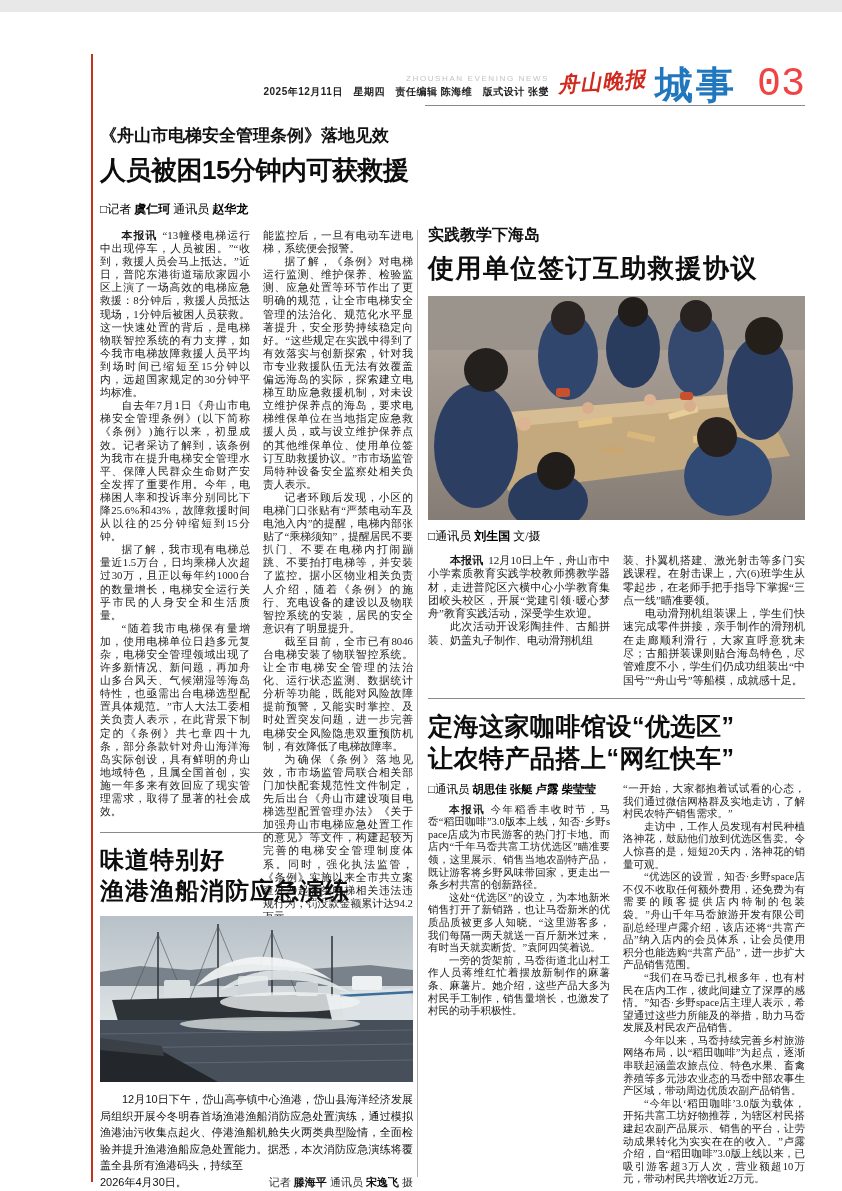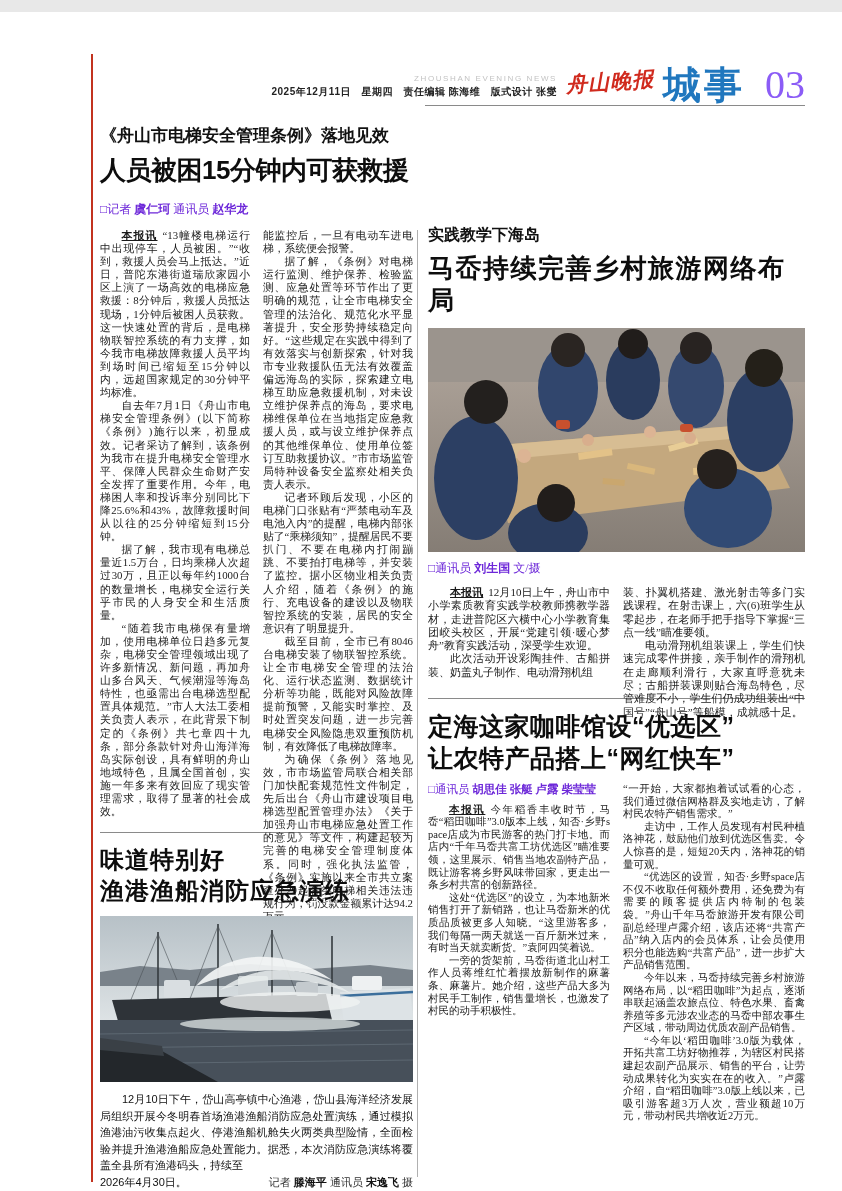--- a/index.html
+++ b/index.html
@@ -11,38 +11,38 @@
   .red-rule{left:91px;top:42px;width:2px;height:1128px;background:#c2331f;}
 
   
   .header{left:425px;top:42px;width:380px;height:48px;display:flex;align-items:flex-end;justify-content:flex-end;gap:7px;}
   .hdr-left{display:flex;flex-direction:column;align-items:flex-end;margin-bottom:3px;}
   .hdr-en{font-family:"Liberation Sans","DejaVu Sans",sans-serif;font-size:8px;color:#c3c3c3;letter-spacing:1.6px;margin-bottom:2px;}
   .hdr-date{font-family:"Liberation Sans","DejaVu Sans",sans-serif;font-size:10px;font-weight:600;color:#222;letter-spacing:.5px;white-space:nowrap;}
   .masthead{font-size:21px;font-weight:bold;font-style:italic;color:#d02a1e;letter-spacing:1px;transform:rotate(-4deg);margin:0 2px 6px 2px;white-space:nowrap;}
   .section-name{font-family:"Liberation Sans","DejaVu Sans",sans-serif;font-size:38px;font-weight:900;color:#2077be;letter-spacing:3px;line-height:1;margin-bottom:-2px;white-space:nowrap;}
   .hdr-div{width:1px;height:34px;background:#9a9a9a;margin:0 4px 2px 2px;}
-  .page-num{font-family:Liberation Serif, serif;font-size:40px;font-weight:500;color:#8b5cf6;line-height:1;margin-bottom:-3px;}
+  .page-num{font-family:Liberation Mono, monospace;font-size:40px;font-weight:500;color:#ef4444;line-height:1;margin-bottom:-3px;}
   .header-rule{left:425px;top:93px;width:380px;height:1px;background:#8a8a8a;}
 
   
   .v-rule{left:417px;top:218px;width:1px;height:947px;background:#b0b0b0;}
   .h-rule-left{left:100px;top:820px;width:313px;height:1px;background:#8a8a8a;}
   .h-rule-right{left:428px;top:686px;width:377px;height:1px;background:#8a8a8a;}
 
   
   .kicker{font-family:"Liberation Sans","DejaVu Sans",sans-serif;font-weight:bold;color:#111;}
   .headline{font-family:"Liberation Sans","DejaVu Sans",sans-serif;font-weight:900;color:#0d0d0d;}
-  .byline{font-size:12px;color:#6d28d9;}
+  .byline{font-size:12px;color:#000000;}
   .byline b{font-weight:bold;}
   .cols{display:flex;}
   .col{text-align:justify;text-justify:inter-ideograph;word-break:break-all;}
   .para{margin:0;text-indent:2em;}
   .para.cont{text-indent:0;}
-  .lead-label{font-family:"Liberation Sans","DejaVu Sans",sans-serif;font-weight:bold;margin-right:5px;text-decoration:underline;}
+  .lead-label{font-family:"Liberation Sans","DejaVu Sans",sans-serif;font-weight:bold;margin-right:5px;}
 
   
   .art1{left:100px;top:112px;width:313px;}
   .art1 .kicker{font-size:17px;margin:0 0 7px 0;}
   .art1 .headline{font-size:26px;letter-spacing:-.5px;margin:0 0 15px 0;line-height:32px;}
   .art1 .byline{margin:0 0 11px 0;}
   .art1 .col{width:150px;font-size:10.8px;line-height:13.1px;}
   .art1 .cols{gap:13px;}
 
   
@@ -116,21 +116,21 @@
         <p class="para">据了解，《条例》对电梯运行监测、维护保养、检验监测、应急处置等环节作出了更明确的规范，让全市电梯安全管理的法治化、规范化水平显著提升，安全形势持续稳定向好。“这些规定在实践中得到了有效落实与创新探索，针对我市专业救援队伍无法有效覆盖偏远海岛的实际，探索建立电梯互助应急救援机制，对未设立维护保养点的海岛，要求电梯维保单位在当地指定应急救援人员，或与设立维护保养点的其他维保单位、使用单位签订互助救援协议。”市市场监管局特种设备安全监察处相关负责人表示。</p>
         <p class="para">记者环顾后发现，小区的电梯门口张贴有“严禁电动车及电池入内”的提醒，电梯内部张贴了“乘梯须知”，提醒居民不要扒门、不要在电梯内打闹蹦跳、不要拍打电梯等，并安装了监控。据小区物业相关负责人介绍，随着《条例》的施行、充电设备的建设以及物联智控系统的安装，居民的安全意识有了明显提升。</p>
         <p class="para">截至目前，全市已有8046台电梯安装了物联智控系统。让全市电梯安全管理的法治化、运行状态监测、数据统计分析等功能，既能对风险故障提前预警，又能实时掌控、及时处置突发问题，进一步完善电梯安全风险隐患双重预防机制，有效降低了电梯故障率。</p>
         <p class="para">为确保《条例》落地见效，市市场监管局联合相关部门加快配套规范性文件制定，先后出台《舟山市建设项目电梯选型配置管理办法》《关于加强舟山市电梯应急处置工作的意见》等文件，构建起较为完善的电梯安全管理制度体系。同时，强化执法监管，《条例》实施以来全市共立案查处29起各类电梯相关违法违规行为，罚没款金额累计达94.2万元。</p>
       </div>
     </div>
   </div>
 
   <div class="abs art2">
     <div class="kicker">实践教学下海岛</div>
-    <div class="headline">马岙持续完善乡村旅游网络布局</div>
+    <div class="headline">使用单位签订互助救援协议</div>
 
     <svg class="photo" viewBox="0 0 377 224" role="img">
       <defs>
         <linearGradient id="floorG" x1="0" y1="0" x2="0" y2="1">
           <stop offset="0" stop-color="#b3a89e"></stop>
             <stop offset="1" stop-color="#857d75"></stop>
         </linearGradient>
       </defs>
       <rect width="377" height="224" fill="url(#floorG)"></rect>
       <rect x="0" y="0" width="377" height="54" fill="#9b948d"></rect>
@@ -197,20 +197,21 @@
           <b>胡思佳 张艇 卢露 柴莹莹</b>
         </div>
         <p class="para"><b class="lead-label">本报讯</b><span>今年稻香丰收时节，马岙“稻田咖啡”3.0版本上线，知否·乡野space店成为市民游客的热门打卡地。而店内“千年马岙共富工坊优选区”瞄准要领，这里展示、销售当地农副特产品，既让游客将乡野风味带回家，更走出一条乡村共富的创新路径。</span></p>
         <p class="para">这处“优选区”的设立，为本地新米销售打开了新销路，也让马岙新米的优质品质被更多人知晓。“这里游客多，我们每隔一两天就送一百斤新米过来，有时当天就卖断货。”袁阿四笑着说。</p>
         <p class="para">一旁的货架前，马岙街道北山村工作人员蒋维红忙着摆放新制作的麻薯条、麻薯片。她介绍，这些产品大多为村民手工制作，销售量增长，也激发了村民的动手积极性。</p>
       </div>
       <div class="col">
         <p class="para cont">“一开始，大家都抱着试试看的心态，我们通过微信网格群及实地走访，了解村民农特产销售需求。”</p>
         <p class="para">走访中，工作人员发现有村民种植洛神花，鼓励他们放到优选区售卖。令人惊喜的是，短短20天内，洛神花的销量可观。</p>
         <p class="para">“优选区的设置，知否·乡野space店不仅不收取任何额外费用，还免费为有需要的顾客提供店内特制的包装袋。”舟山千年马岙旅游开发有限公司副总经理卢露介绍，该店还将“共富产品”纳入店内的会员体系，让会员使用积分也能选购“共富产品”，进一步扩大产品销售范围。</p>
+        <p class="para">“我们在马岙已扎根多年，也有村民在店内工作，彼此间建立了深厚的感情。”知否·乡野space店主理人表示，希望通过这些力所能及的举措，助力马岙发展及村民农产品销售。</p>
         <p class="para">今年以来，马岙持续完善乡村旅游网络布局，以“稻田咖啡”为起点，逐渐串联起涵盖农旅点位、特色水果、畜禽养殖等多元涉农业态的马岙中部农事生产区域，带动周边优质农副产品销售。</p>
         <p class="para">“今年以‘稻田咖啡’3.0版为载体，开拓共富工坊好物推荐，为辖区村民搭建起农副产品展示、销售的平台，让劳动成果转化为实实在在的收入。”卢露介绍，自“稻田咖啡”3.0版上线以来，已吸引游客超3万人次，营业额超10万元，带动村民共增收近2万元。</p>
       </div>
     </div>
   </div>
 
   <div class="abs art4">
     <div class="headline">味道特别好</div>
     <div class="headline">渔港渔船消防应急演练</div>
 

